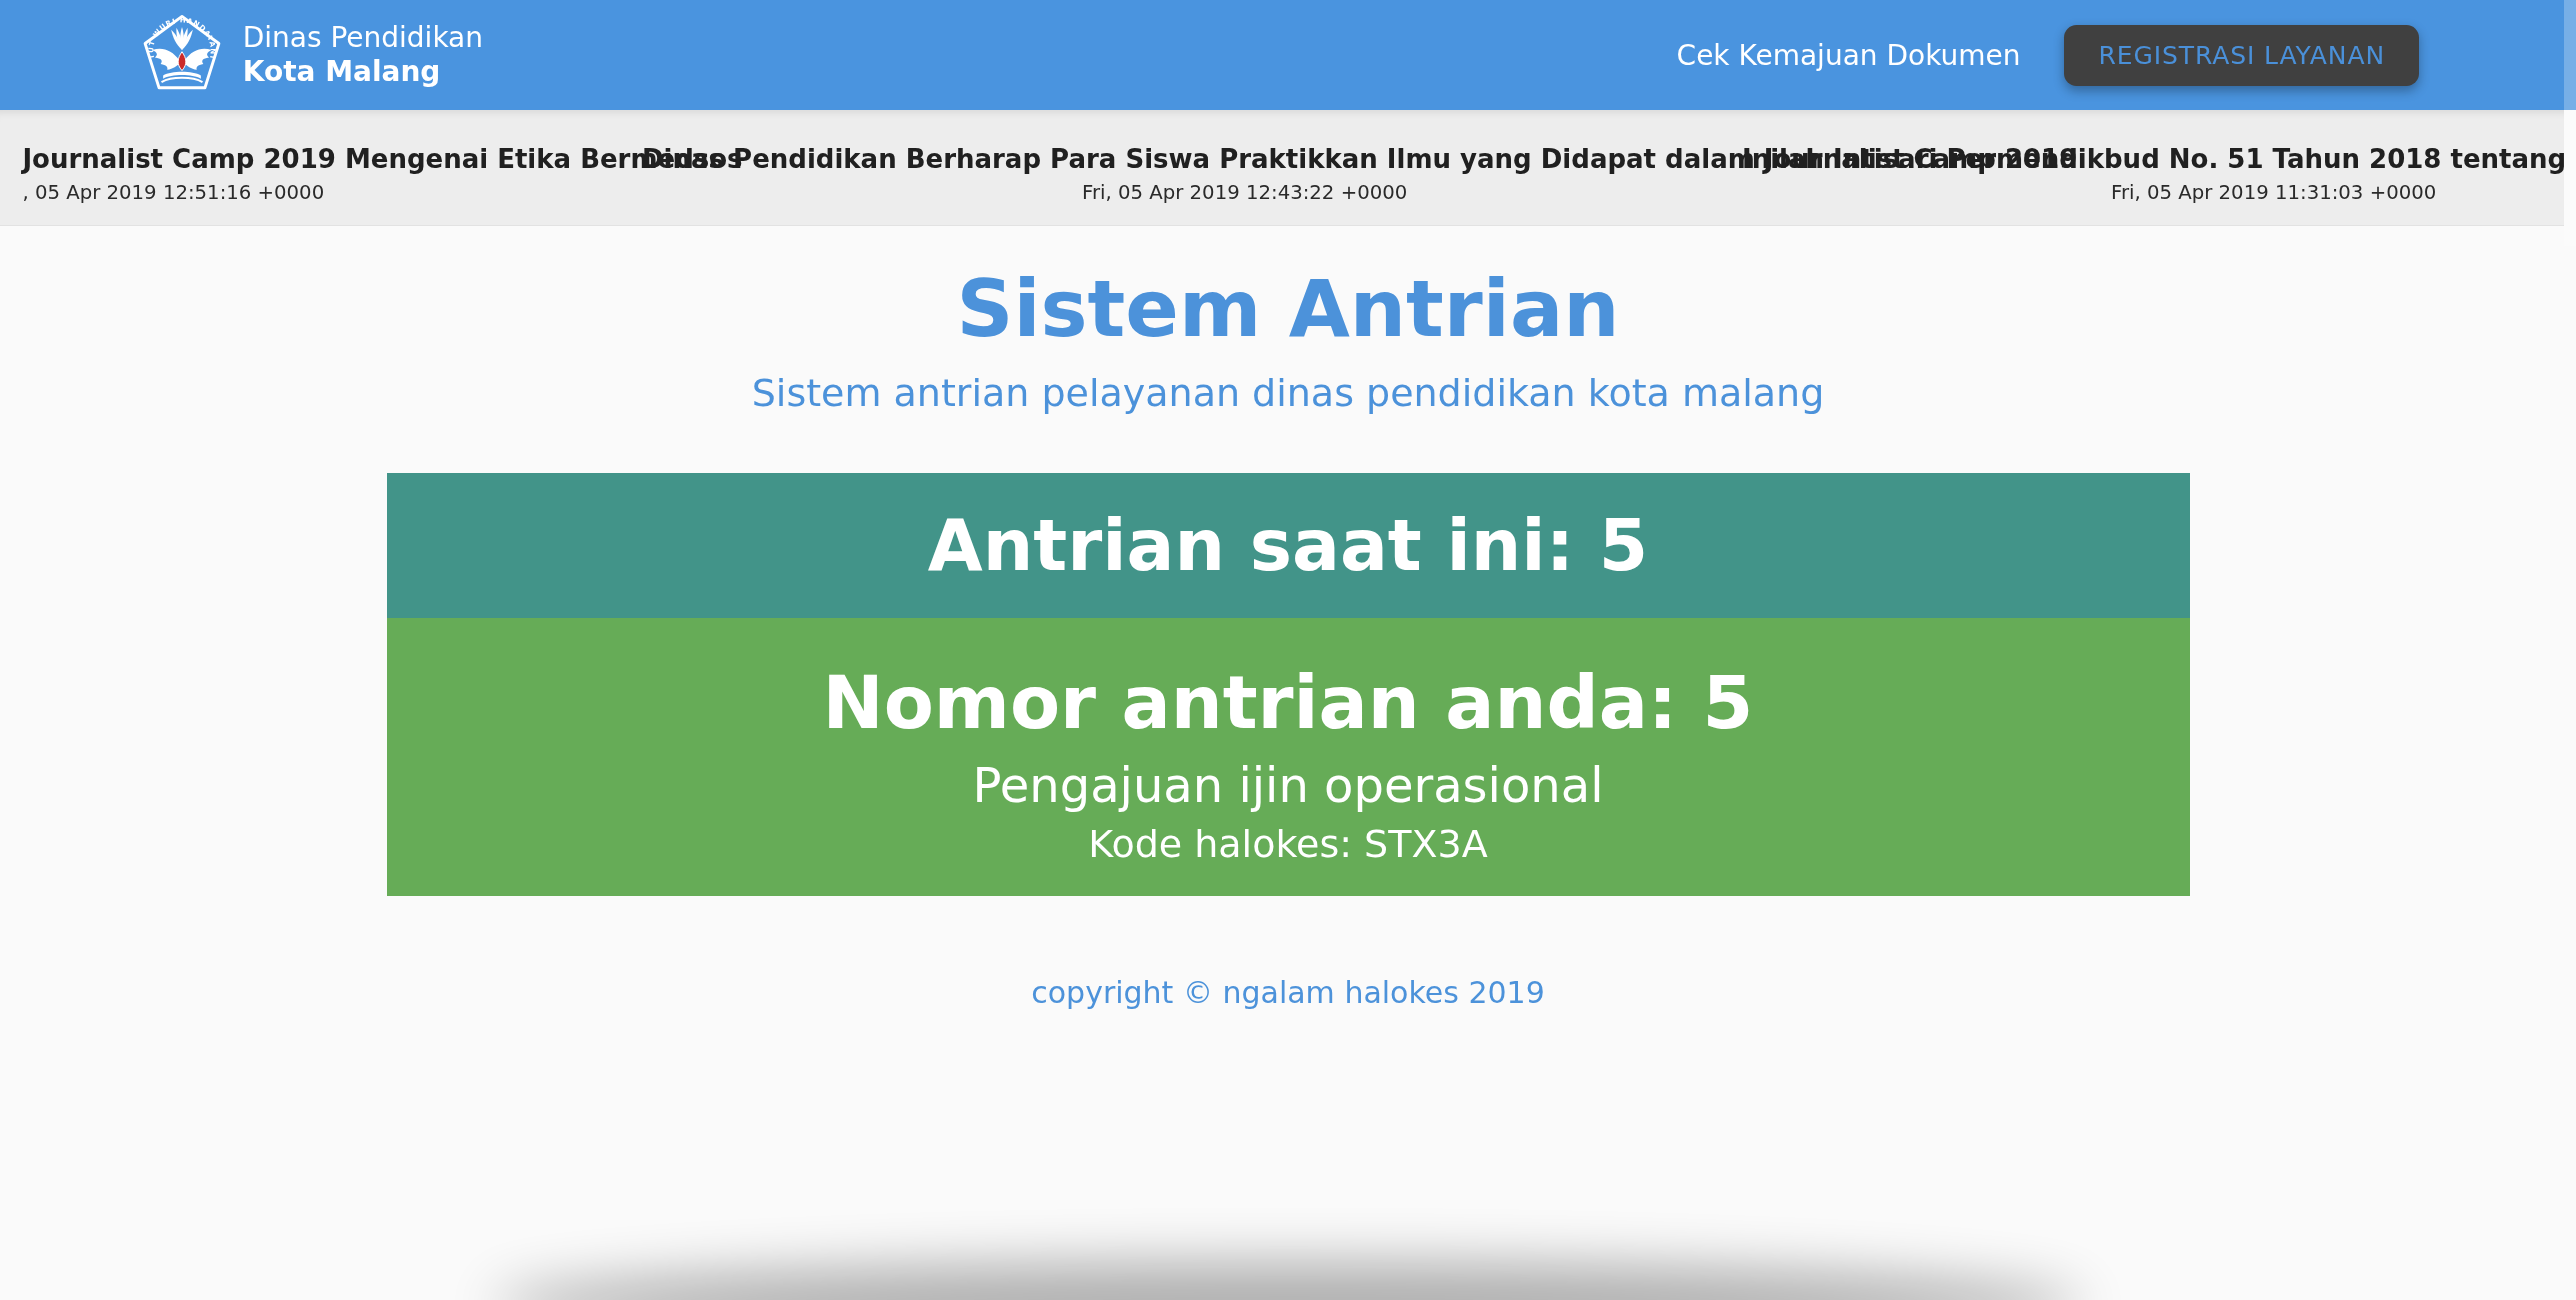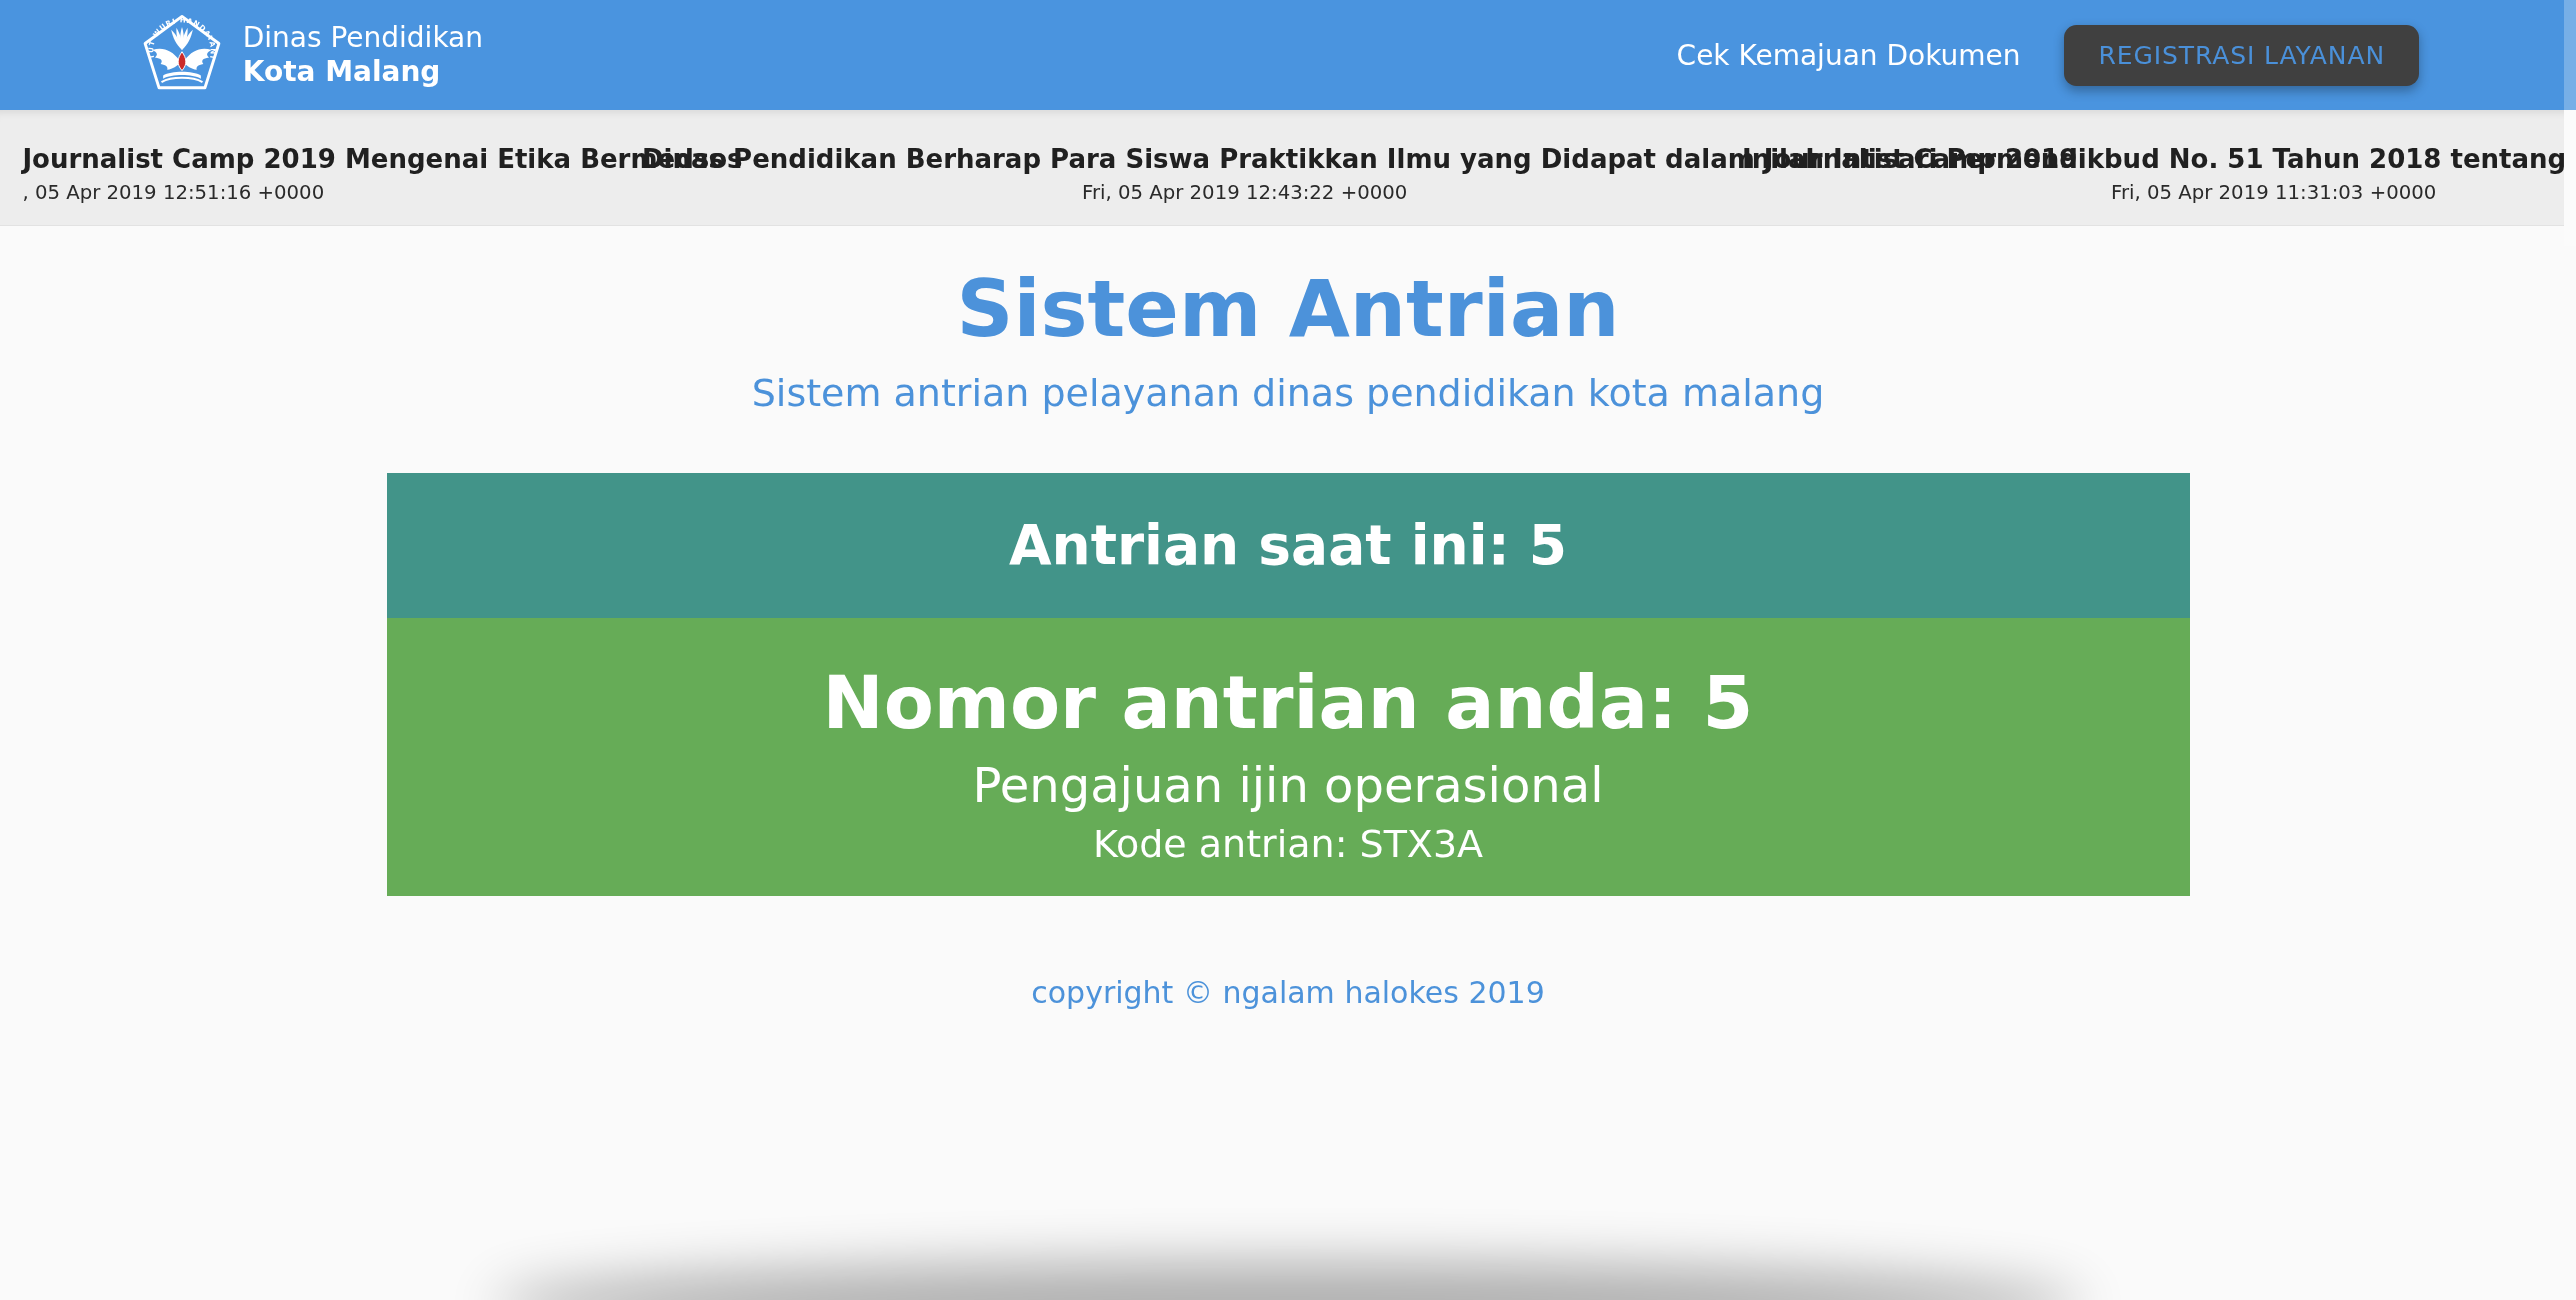--- a/index.html
+++ b/index.html
@@ -114,21 +114,21 @@
     width: 1803px;
     margin: 55px auto 0 auto;
   }
   .queue-current {
     height: 145px;
     background: #429489;
     display: flex;
     align-items: center;
     justify-content: center;
     color: #ffffff;
-    font-size: 55px;
+    font-size: 71px;
     font-weight: bold;
   }
   .queue-yours {
     background: #66ac57;
     color: #ffffff;
     text-align: center;
     padding: 39px 0 29px 0;
   }
   .your-number {
     margin: 8px;
@@ -227,21 +227,21 @@
   <h1 class="page-title">Sistem Antrian</h1>
   <div class="page-subtitle">Sistem antrian pelayanan dinas pendidikan kota malang</div>
 
   <div class="queue-panel">
     <div class="queue-current">
       <span>Antrian saat ini: 5</span>
     </div>
     <div class="queue-yours">
       <h2 class="your-number">Nomor antrian anda: 5</h2>
       <div class="service-name">Pengajuan ijin operasional</div>
-      <div class="queue-code">Kode antrian: STX3A</div>
+      <div class="queue-code">Kode halokes: STX3A</div>
     </div>
   </div>
 
   <footer class="footer">
     <span>copyright © ngalam halokes 2019</span>
   </footer>
 </main>
 
 <div class="scroll-strip">
   <div class="seg-header"></div>

